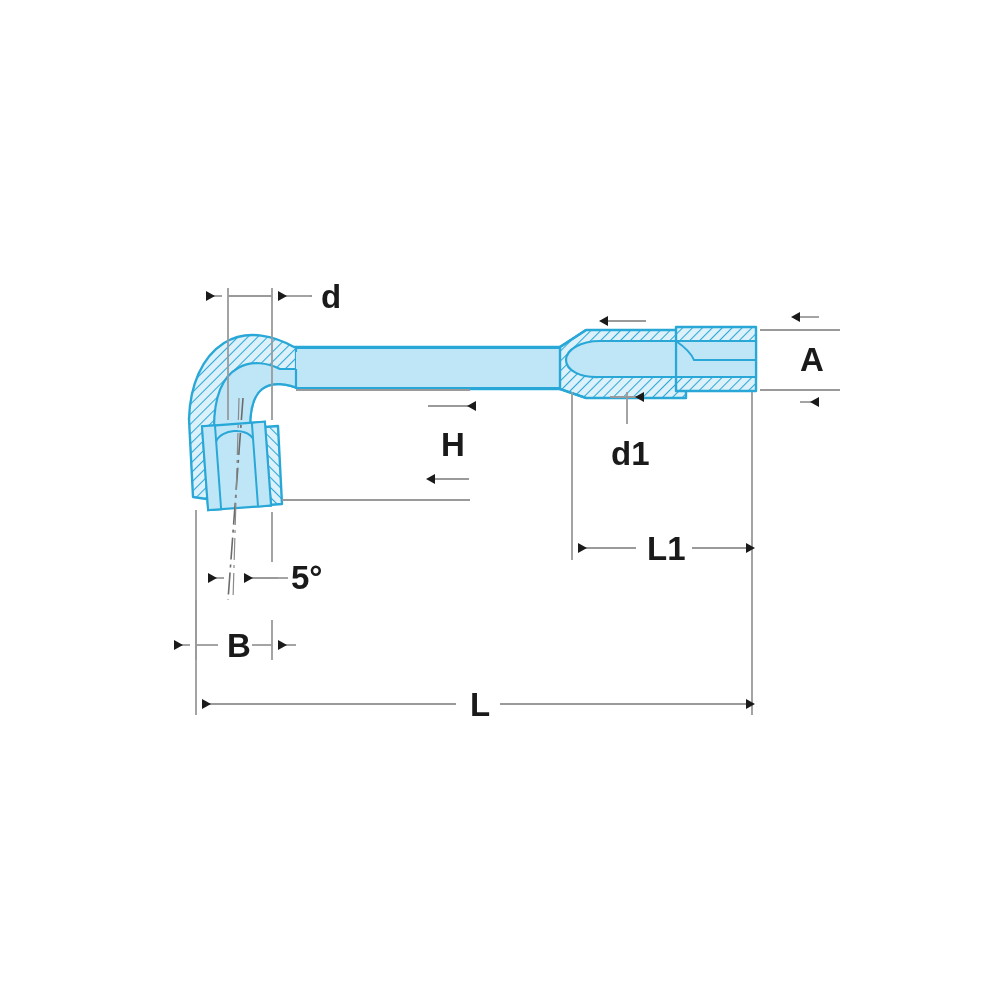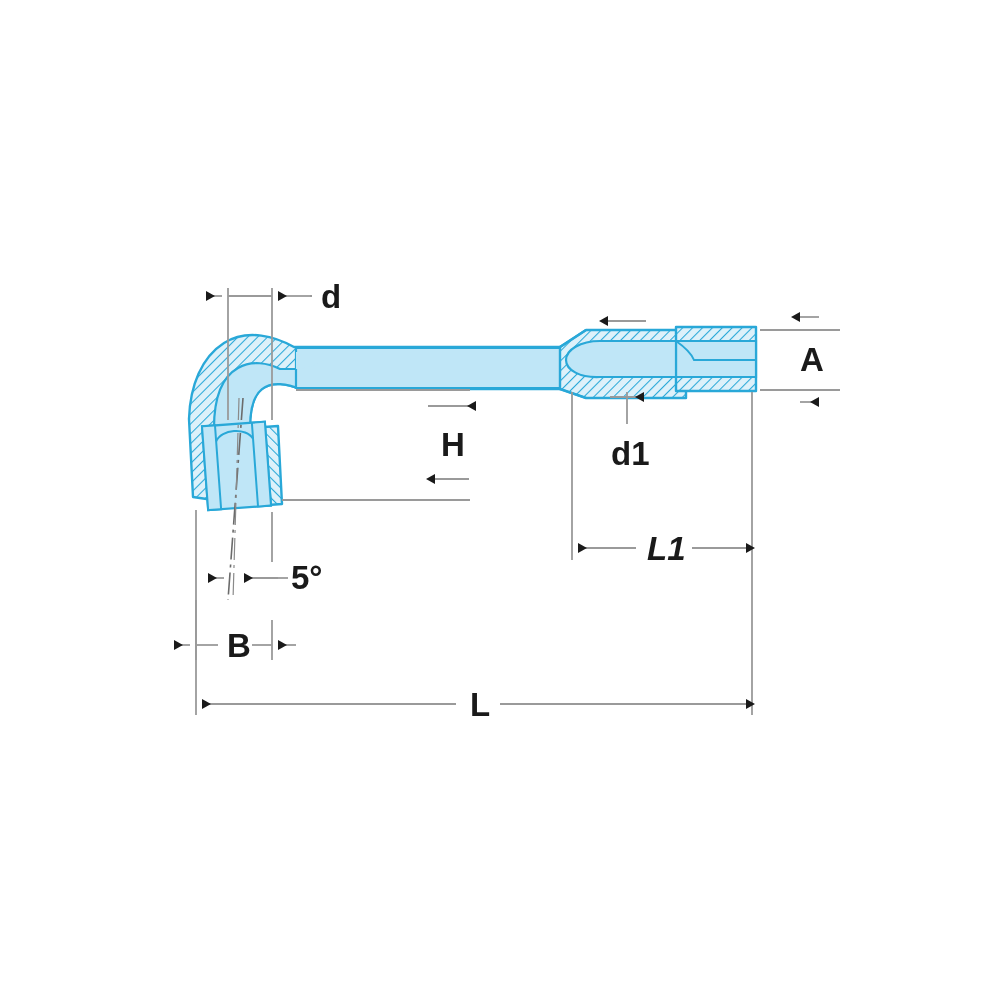--- a/index.html
+++ b/index.html
@@ -177,21 +177,21 @@
   </svg>
 
   <div class="dim-label" style="left:321px; top:280px; font-size:33px;">d</div>
 
   <div class="dim-label" style="left:441px; top:428px; font-size:33px;">H</div>
 
   <div class="dim-label" style="left:800px; top:343px; font-size:33px;">A</div>
 
   <div class="dim-label" style="left:611px; top:437px; font-size:33px;text-align:right;">d1</div>
 
-  <div class="dim-label" style="left:647px; top:532px; font-size:33px;font-style:italic;">L1</div>
+  <div class="dim-label" style="left:647px; top:532px; font-size:33px;">L1</div>
 
   <div class="dim-label" style="left:291px; top:561px; font-size:33px;">5°</div>
 
   <div class="dim-label" style="left:227px; top:629px; font-size:33px;">B</div>
 
   <div class="dim-label" style="left:470px; top:688px; font-size:33px;">L</div>
 
 </div>
 
 </body></html>

